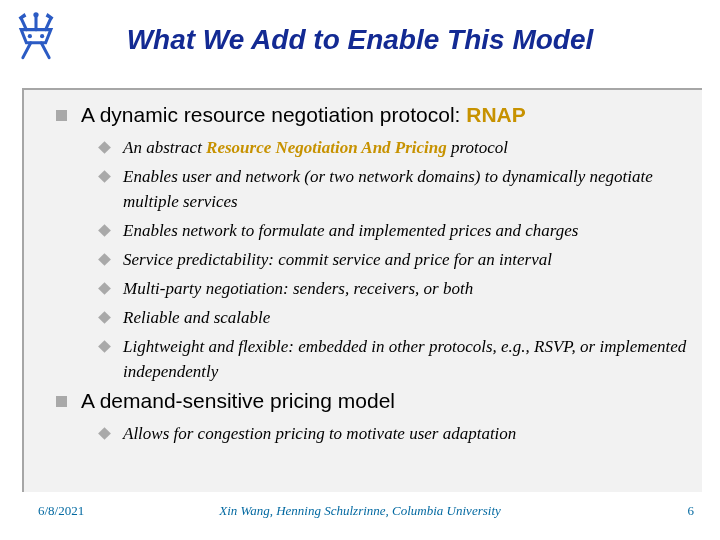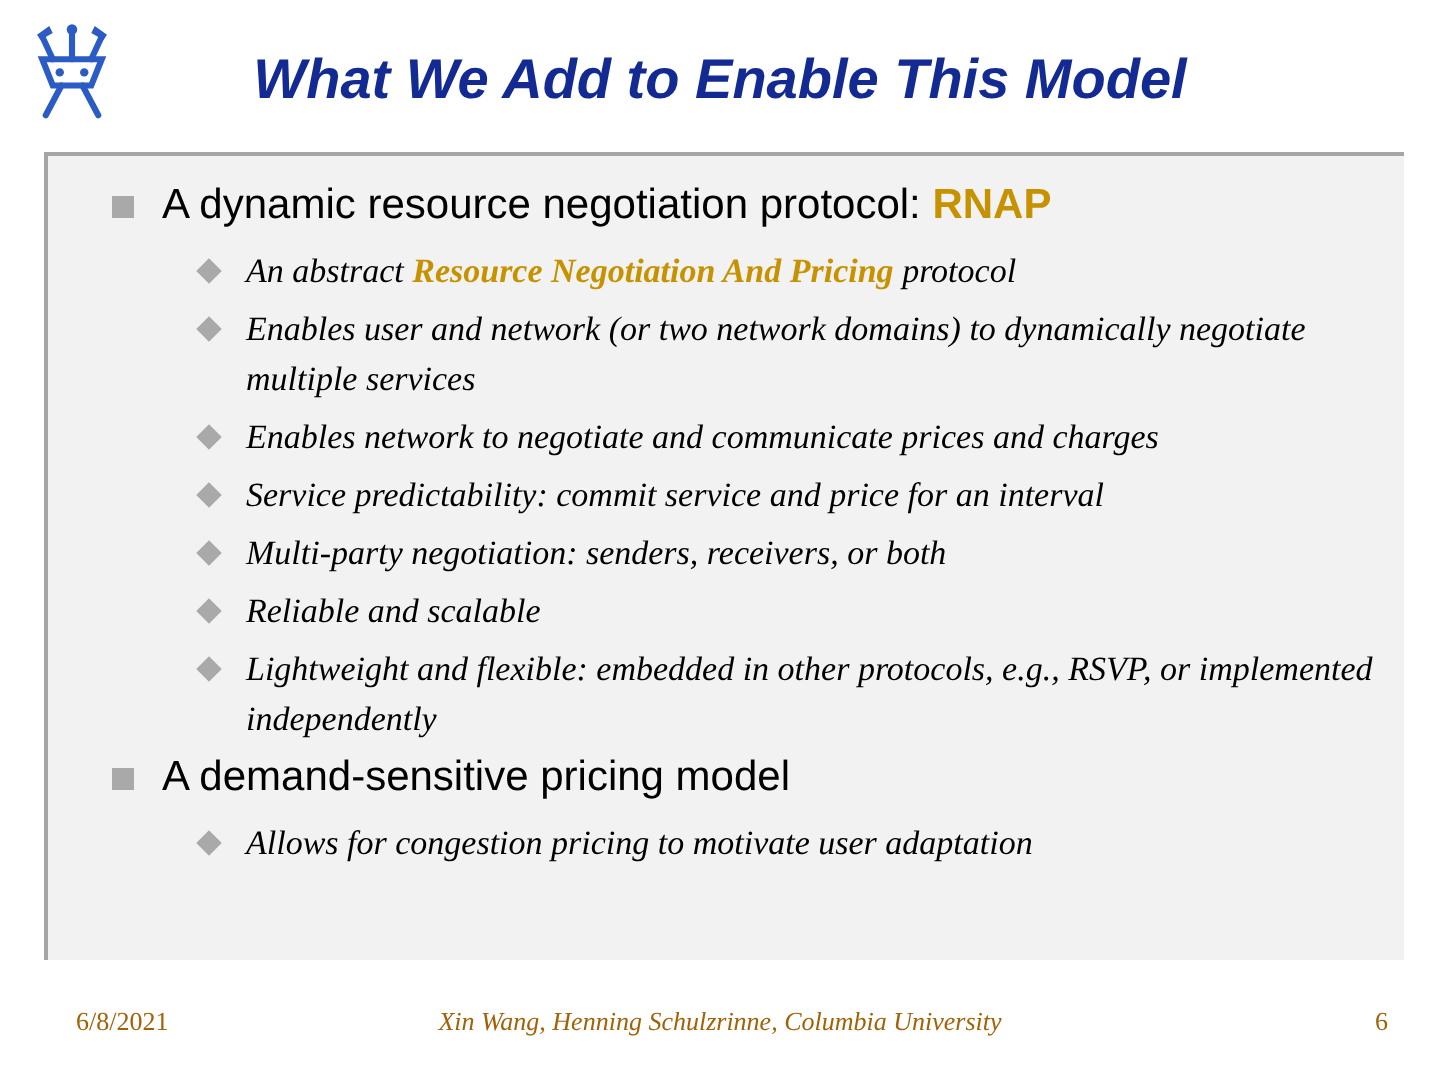--- a/index.html
+++ b/index.html
@@ -7,21 +7,21 @@
     width:720px;height:540px;position:relative;background:#ffffff;
     font-family:"Liberation Sans", sans-serif;overflow:hidden;
     --blue:#132A93;--gold:#C79200;--gray:#A9A9A9;--panel-bg:#F2F2F2;--panel-border:#A6A6A6;
   }
   .logo{position:absolute;top:4px;left:8px;width:56px;height:60px;}
   .slide-title{
     position:absolute;top:24px;left:0;right:0;text-align:center;
     font-size:28px;font-weight:bold;color:var(--blue);font-style:italic;
   }
   .panel{
-    position:absolute;left:22px;top:76px;width:680px;height:404px;
+    position:absolute;left:22px;top:88px;width:680px;height:404px;
     box-sizing:border-box;background:var(--panel-bg);
     border-top:2px solid var(--panel-border);
     border-left:2px solid var(--panel-border);
     padding:8px 14px 0 16px;
   }
   .section{margin:0;}
   .section + .section{}
   .bullet-heading{
     display:flex;align-items:flex-start;
     font-size:21px;color:#000;margin:4px 0 7px 0;line-height:26px;
@@ -37,21 +37,21 @@
     font-size:17px;line-height:25px;color:#000;margin-bottom:4px;font-style:italic;
   }
   .diamond{
     flex:0 0 auto;width:9px;height:9px;background:var(--gray);
     transform:rotate(45deg);margin:8px 14px 0 2px;
   }
   .li-text{flex:1;}
   .gold{color:var(--gold);font-weight:bold;}
   .footer{
     position:absolute;left:0;right:0;top:503px;height:24px;
-    font-family:"Liberation Serif", serif;font-size:13px;color:#a16207;
+    font-family:"Liberation Serif", serif;font-size:13px;color:#0369a1;
   }
   .footer-date{position:absolute;left:38px;top:0;}
   .footer-credit{position:absolute;left:0;right:0;top:0;text-align:center;font-style:italic;}
   .footer-page{position:absolute;right:26px;top:0;}
 </style>
 </head>
 <body style="--blue: #132A93; --gold: #C79200; --gray: #A9A9A9; --panel-bg: #F2F2F2; --panel-border: #A6A6A6;">
 
 <svg class="logo" viewBox="0 0 64 64" fill="none" stroke="#2B5BC4" stroke-width="3.5" stroke-linecap="round">
   <path d="M15 27 H49 L43 42 H21 Z"></path>
@@ -80,21 +80,21 @@
           <li>
             <span class="diamond"></span>
             <span class="li-text"><span>An abstract </span><span class="gold">Resource Negotiation And Pricing</span><span> protocol</span></span>
           </li>
           <li>
             <span class="diamond"></span>
             <span class="li-text"><span>Enables user and network (or two network domains) to dynamically negotiate multiple services</span></span>
           </li>
           <li>
             <span class="diamond"></span>
-            <span class="li-text"><span>Enables network to negotiate and communicate prices and charges</span></span>
+            <span class="li-text"><span>Enables network to formulate and implemented prices and charges</span></span>
           </li>
           <li>
             <span class="diamond"></span>
             <span class="li-text"><span>Service predictability: commit service and price for an interval</span></span>
           </li>
           <li>
             <span class="diamond"></span>
             <span class="li-text"><span>Multi-party negotiation: senders, receivers, or both</span></span>
           </li>
           <li>

